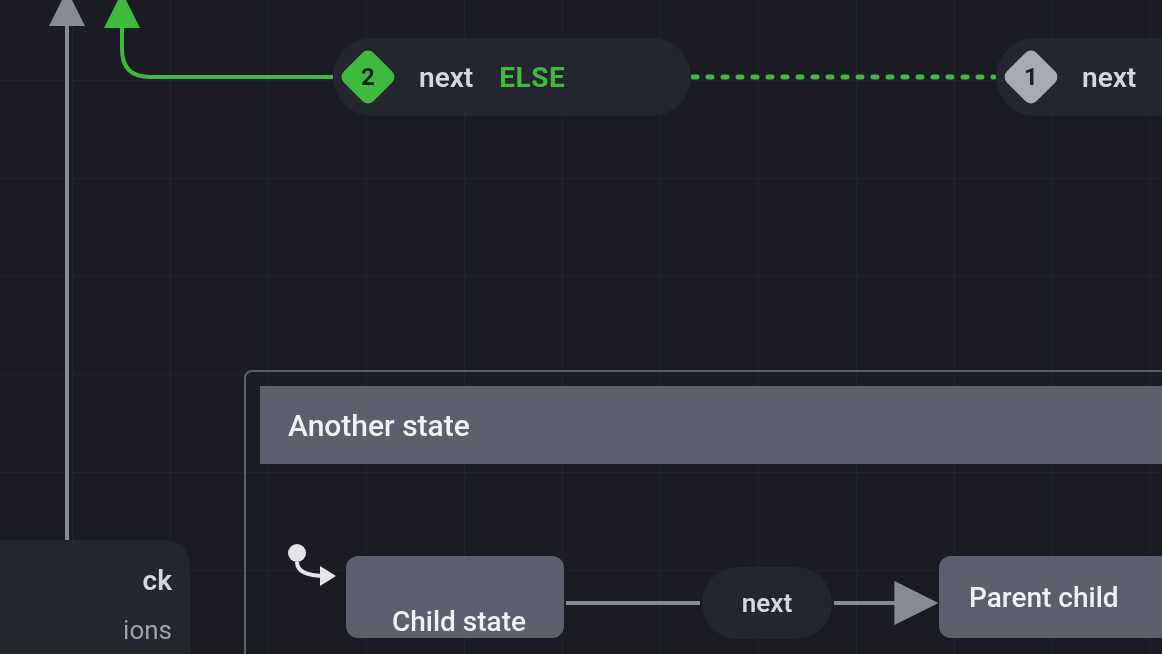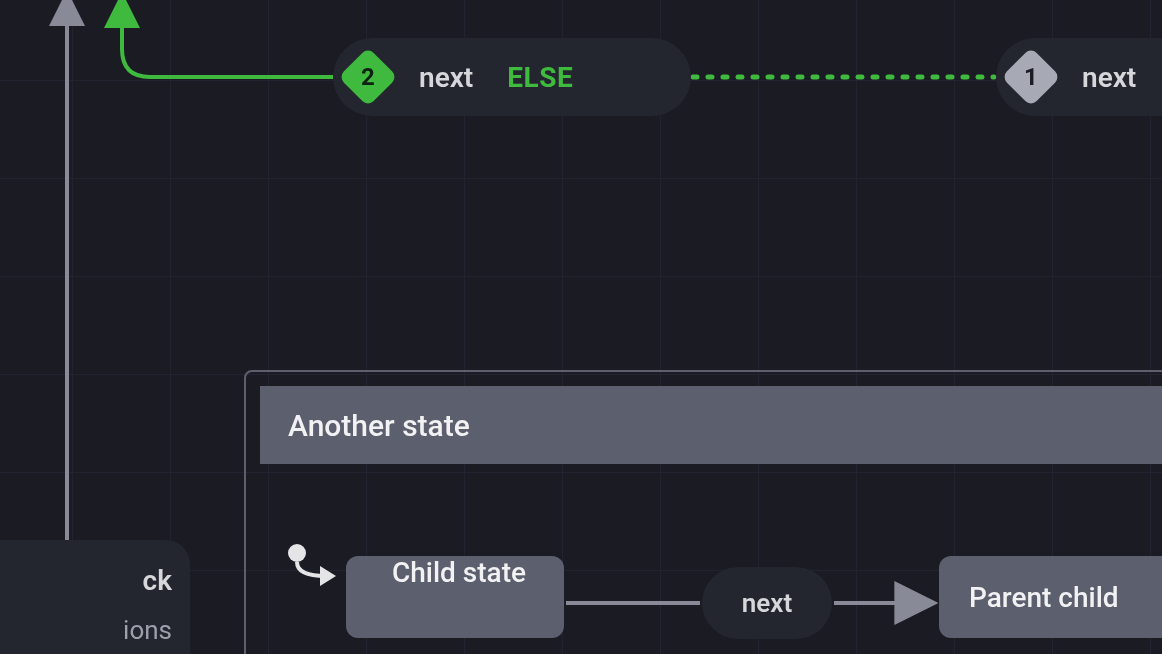--- a/index.html
+++ b/index.html
@@ -59,21 +59,21 @@
     color: #d6d7da;
     font-size: 28px;
     font-weight: 600;
     margin-left: 10px;
   }
   .transition-pill .else-label {
     color: #3fba3f;
     font-size: 28px;
     font-weight: 700;
     letter-spacing: 0.5px;
-    margin-left: 14px;
+    margin-left: 6px;
   }
 
   
   .transition-pill-right {
     position: absolute;
     left: 996px;
     top: 38px;
     width: 200px; 
     height: 78px;
     border-radius: 39px;
@@ -136,21 +136,21 @@
   
   .child-state {
     position: absolute;
     left: 346px;
     top: 556px;
     width: 218px;
     height: 82px;
     background: #5c5f6d;
     border-radius: 12px;
     display: flex;
-    align-items: flex-start;
+    align-items: flex-end;
     justify-content: center;
     color: #f2f2f4;
     font-size: 28px;
     font-weight: 500;
     padding-left: 8px;
   }
 
   
   .event-pill {
     position: absolute;

